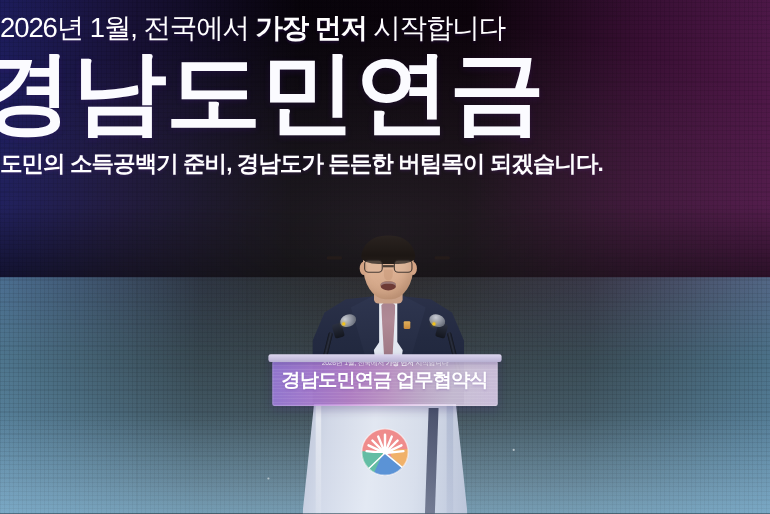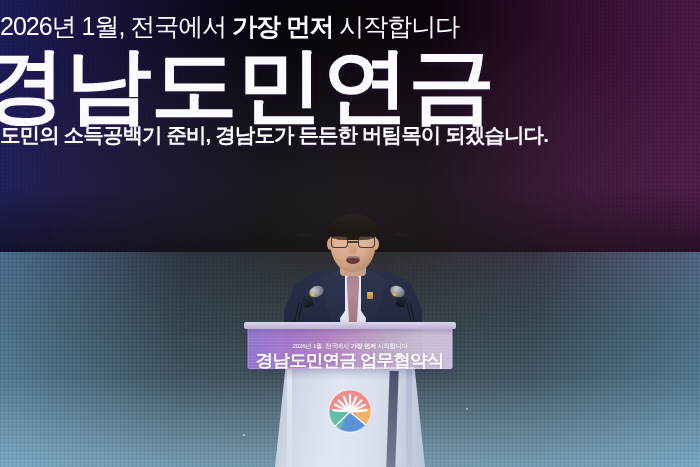--- a/index.html
+++ b/index.html
@@ -96,20 +96,21 @@
     line-height:.98;
     font-weight:900;
     color:#fbfbff;
     letter-spacing:-1px;
     white-space:nowrap;
     text-shadow:0 2px 6px rgba(70,25,130,.22);
     transform:scaleX(1.06);
   }
 
   .subtitle{
+    margin-top:14px;
     font-size:20.5px;
     line-height:1;
     font-weight:700;
     color:#ffffff;
     letter-spacing:-0.9px;
     white-space:nowrap;
     text-shadow:0 1px 3px rgba(90,40,140,.35);
   }
 
   
@@ -272,21 +273,21 @@
       linear-gradient(100deg,
         rgba(150,120,215,0.92) 0%,
         rgba(172,126,216,0.90) 18%,
         rgba(198,140,216,0.86) 36%,
         rgba(219,170,224,0.82) 52%,
         rgba(226,198,233,0.80) 66%,
         rgba(230,216,240,0.82) 80%,
         rgba(224,206,238,0.86) 100%);
     box-shadow:0 3px 9px rgba(60,40,110,.30), inset 0 0 0 1px rgba(255,255,255,.18);
     overflow:hidden;
-    display:flex; flex-direction:column; align-items:center; justify-content:flex-end;
+    display:flex; flex-direction:column; align-items:center; justify-content:flex-start;
   }
   .podium-sign::after{
     content:"";
     position:absolute; inset:0;
     background-image:
       repeating-linear-gradient(0deg, rgba(255,255,255,0.07) 0px, rgba(255,255,255,0.07) 1px, rgba(0,0,0,0) 1px, rgba(0,0,0,0) 3px);
     pointer-events:none;
   }
   .sign-tag{
     font-size:6.2px; line-height:1; color:rgba(255,255,255,.95);

